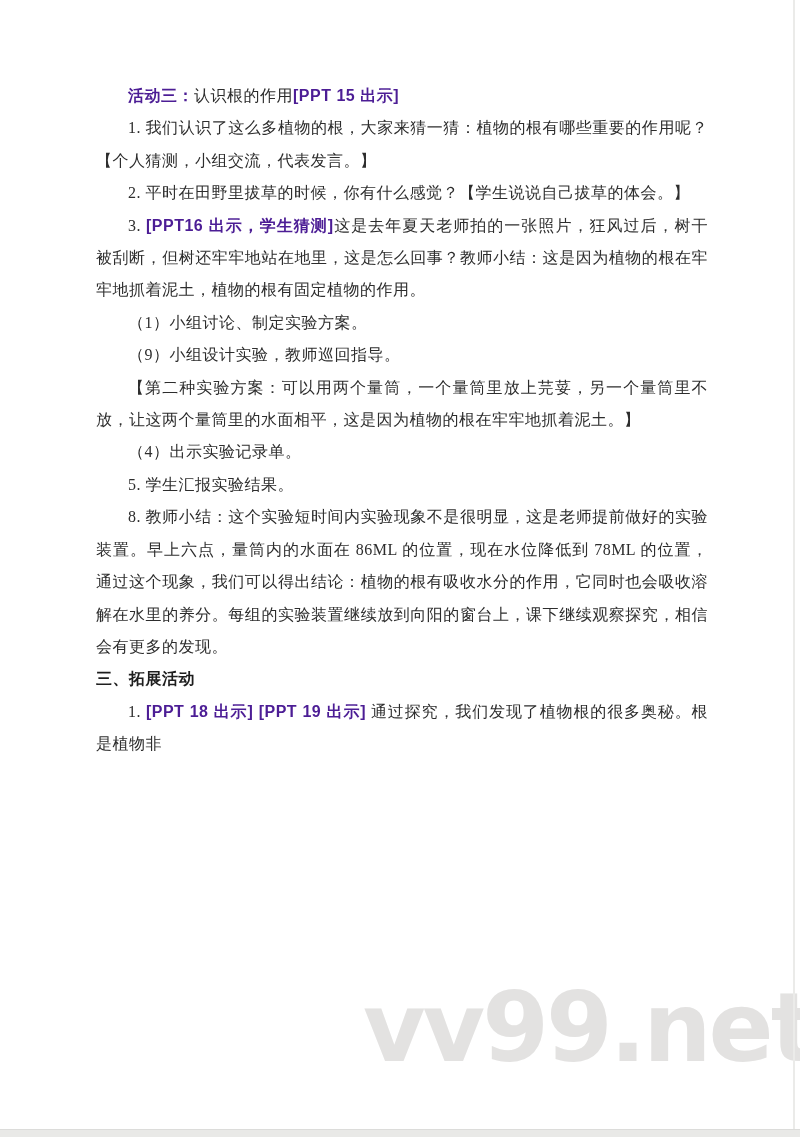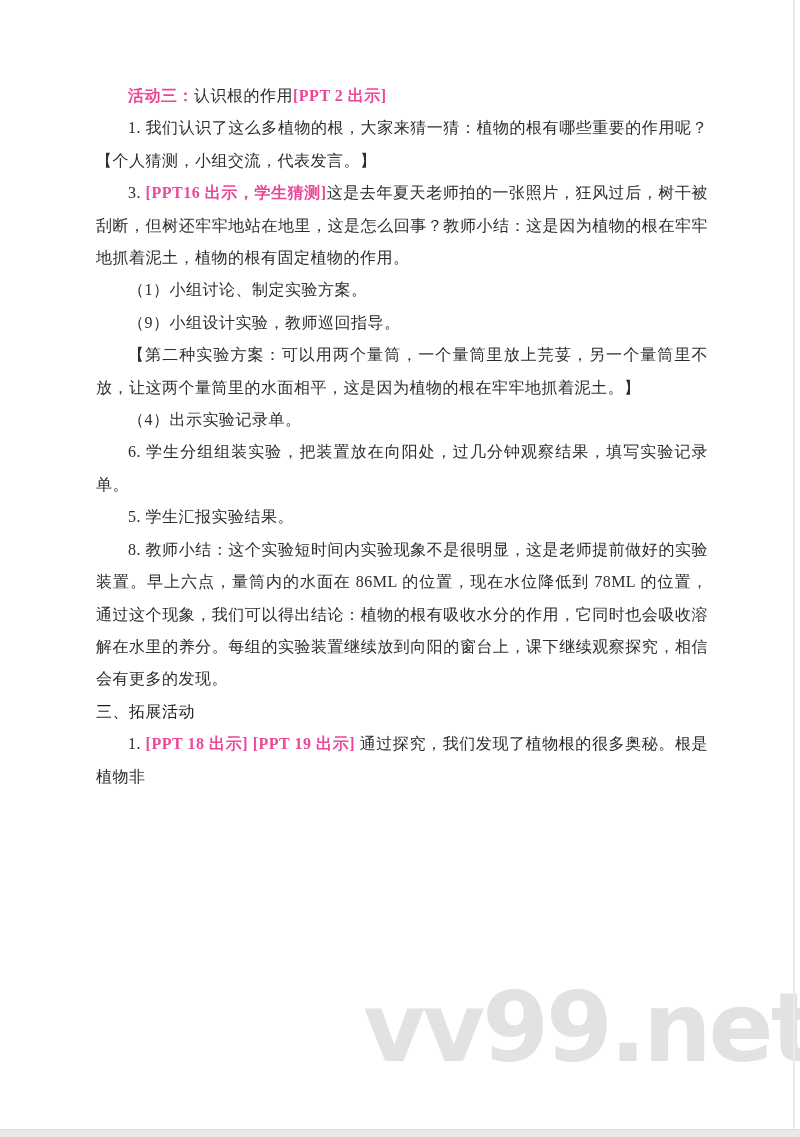--- a/index.html
+++ b/index.html
@@ -47,27 +47,27 @@
     font-size: 16px;
     line-height: 32.4px;
     color: #2d2d2d;
     text-align: justify;
     letter-spacing: 0.5px;
   }
   .content p.indent {
     text-indent: 2em;
   }
   .seg.bold {
-    font-family: Liberation Serif, serif;
+    font-family: Liberation Sans, sans-serif;
     font-weight: 700;
-    color: #ec4899;
+    color: #4c1d95;
   }
   .content p.heading .seg {
     font-family: "Liberation Sans", "DejaVu Sans", sans-serif;
-    font-weight: 400;
+    font-weight: 700;
     color: #1e1e1e;
   }
   .right-edge {
     position: absolute;
     left: 793px;
     top: 0;
     width: 2px;
     height: 1130px;
     background: #ebebe9;
     z-index: 3;
@@ -83,28 +83,28 @@
     box-sizing: border-box;
     z-index: 3;
   }
 </style>
 </head>
 <body>
 
 <div class="page">
   <div class="watermark">vv99.net</div>
   <div class="content" id="doc-content">
-      <p class="indent"><span class="seg bold">活动三：</span><span class="seg">认识根的作用</span><span class="seg bold">[PPT 2 出示]</span></p>
+      <p class="indent"><span class="seg bold">活动三：</span><span class="seg">认识根的作用</span><span class="seg bold">[PPT 15 出示]</span></p>
       <p class="indent"><span class="seg">1. 我们认识了这么多植物的根，大家来猜一猜：植物的根有哪些重要的作用呢？【个人猜测，小组交流，代表发言。】</span></p>
+      <p class="indent"><span class="seg">2. 平时在田野里拔草的时候，你有什么感觉？【学生说说自己拔草的体会。】</span></p>
       <p class="indent"><span class="seg">3. </span><span class="seg bold">[PPT16 出示，学生猜测]</span><span class="seg">这是去年夏天老师拍的一张照片，狂风过后，树干被刮断，但树还牢牢地站在地里，这是怎么回事？教师小结：这是因为植物的根在牢牢地抓着泥土，植物的根有固定植物的作用。</span></p>
       <p class="indent"><span class="seg">（1）小组讨论、制定实验方案。</span></p>
       <p class="indent"><span class="seg">（9）小组设计实验，教师巡回指导。</span></p>
       <p class="indent"><span class="seg">【第二种实验方案：可以用两个量筒，一个量筒里放上芫荽，另一个量筒里不放，让这两个量筒里的水面相平，这是因为植物的根在牢牢地抓着泥土。】</span></p>
       <p class="indent"><span class="seg">（4）出示实验记录单。</span></p>
-      <p class="indent"><span class="seg">6. 学生分组组装实验，把装置放在向阳处，过几分钟观察结果，填写实验记录单。</span></p>
       <p class="indent"><span class="seg">5. 学生汇报实验结果。</span></p>
       <p class="indent"><span class="seg">8. 教师小结：这个实验短时间内实验现象不是很明显，这是老师提前做好的实验装置。早上六点，量筒内的水面在 86ML 的位置，现在水位降低到 78ML 的位置，通过这个现象，我们可以得出结论：植物的根有吸收水分的作用，它同时也会吸收溶解在水里的养分。每组的实验装置继续放到向阳的窗台上，课下继续观察探究，相信会有更多的发现。</span></p>
       <p class=" heading"><span class="seg bold">三、拓展活动</span></p>
       <p class="indent"><span class="seg">1. </span><span class="seg bold">[PPT 18 出示] [PPT 19 出示]</span><span class="seg"> 通过探究，我们发现了植物根的很多奥秘。根是植物非</span></p>
     </div>
   <div class="right-edge"></div>
   <div class="bottom-bar"></div>
 </div>
 
 </body></html>

